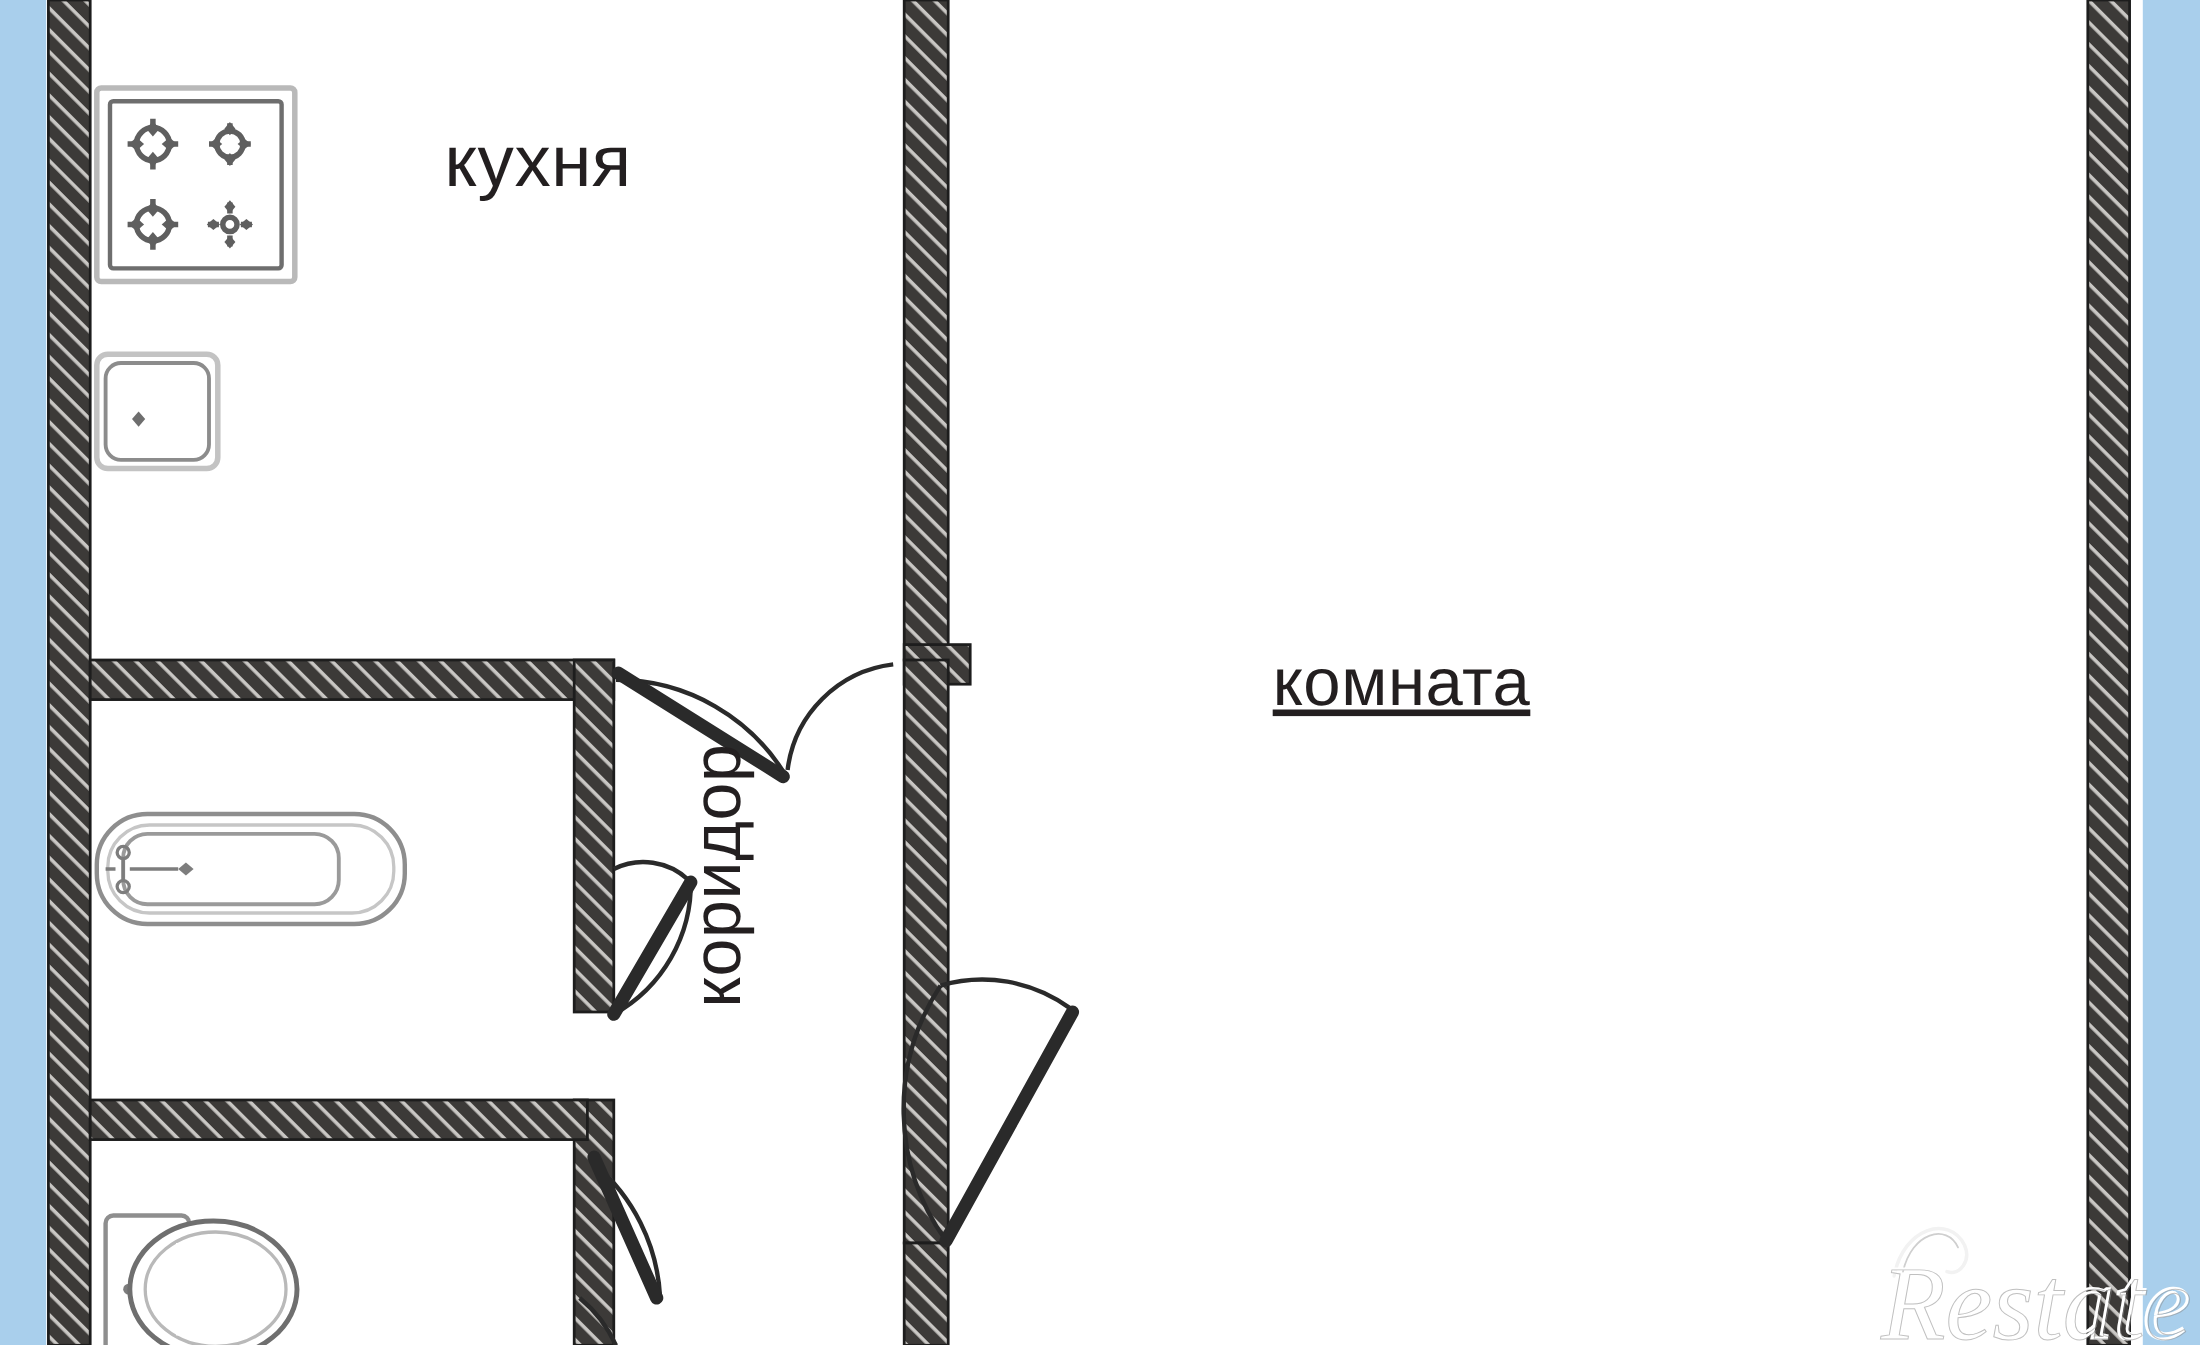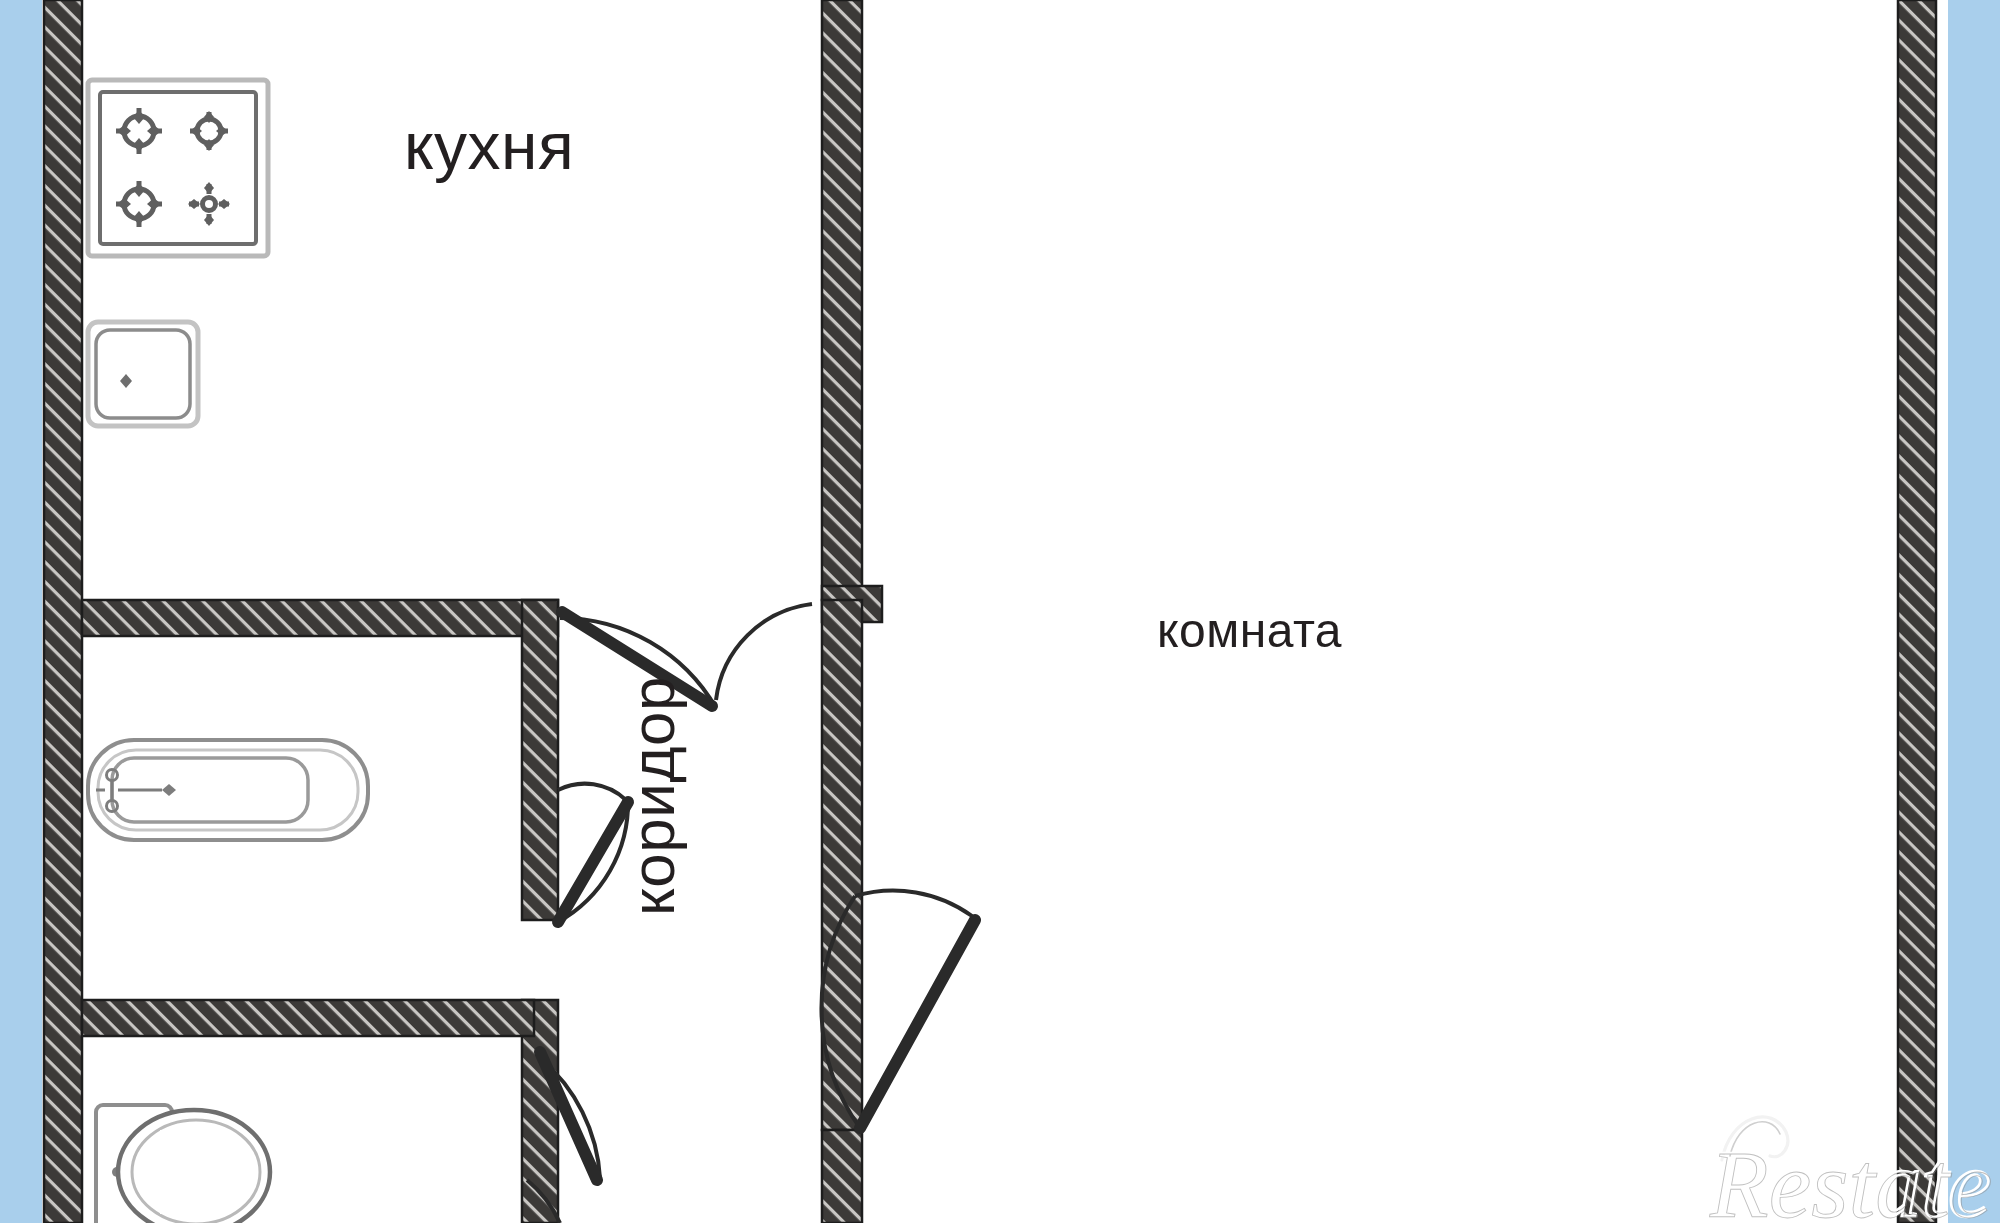--- a/index.html
+++ b/index.html
@@ -35,22 +35,23 @@
     letter-spacing: 0.5px;
     user-select: none;
   }
   #label-kitchen {
     left: 404px;
     top: 108px;
     font-size: 66px;
   }
   #label-room {
     left: 1157px;
-    top: 603px;
-    font-size: 48px;
+    top: 585px;
+    font-size: 61px;
+    text-decoration: underline;
   }
   #label-corridor {
     left: 617px;
     top: 916px;
     font-size: 62px;
     transform: rotate(-90deg);
     transform-origin: left top;
   }
   #watermark {
     position: absolute;

